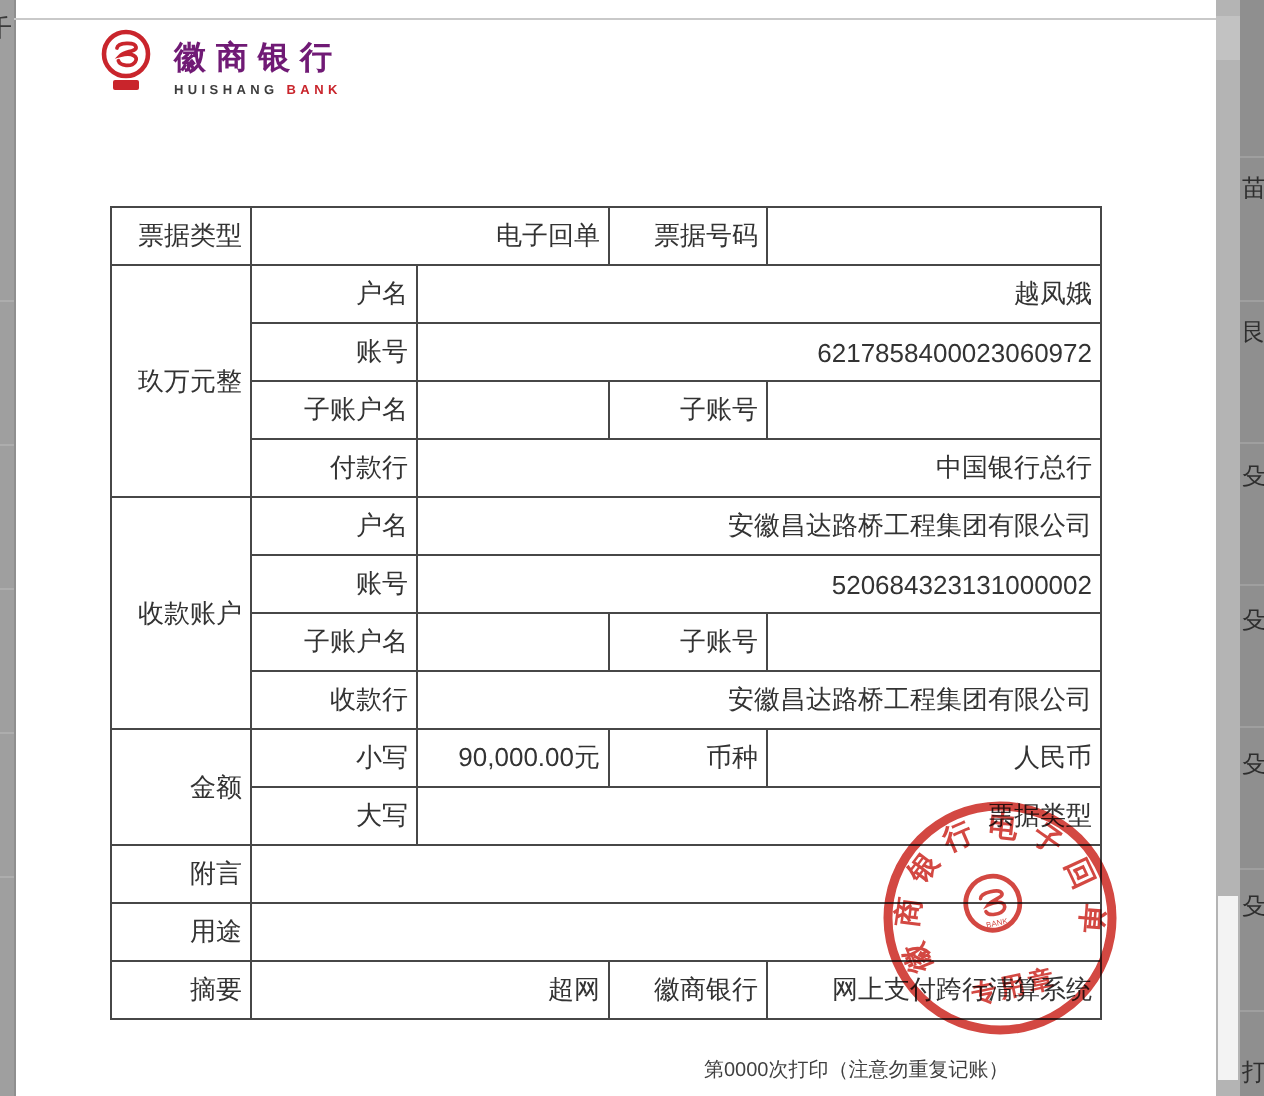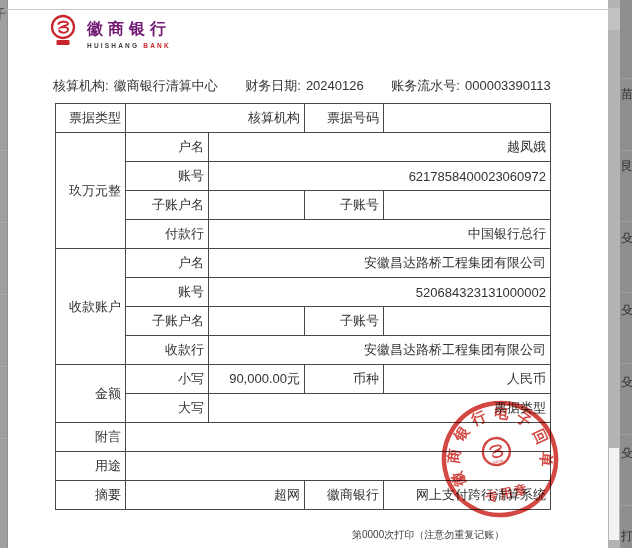--- a/index.html
+++ b/index.html
@@ -79,38 +79,33 @@
       </svg>
       <div class="logo-text">
         <div class="bank-name">徽商银行</div>
         <div class="bank-en">
           <span>HUISHANG</span><span class="accent">BANK</span>
         </div>
       </div>
     </div>
 
 
-    <div class="info-bar">
-      <span class="seg"><span class="lbl">核算机构:</span><span>徽商银行清算中心</span></span>
-      <span class="seg"><span class="lbl">财务日期:</span><span>20240126</span></span>
-      <span class="seg"><span class="lbl">账务流水号:</span><span>000003390113</span></span>
-    </div>
 
     <table class="receipt">
       <colgroup>
           <col style="width:70px">
           <col style="width:83px">
           <col style="width:96px">
           <col style="width:79px">
           <col style="width:167px">
         </colgroup>
       <tbody>
           <tr>
         <td>票据类型</td>
-        <td colspan="2">核算机构</td>
+        <td colspan="2">电子回单</td>
         <td>票据号码</td>
         <td></td>
       </tr>
       <tr>
         <td rowspan="4">玖万元整</td>
         <td>户名</td>
         <td colspan="3">越凤娥</td>
       </tr>
       <tr>
         <td>账号</td>

